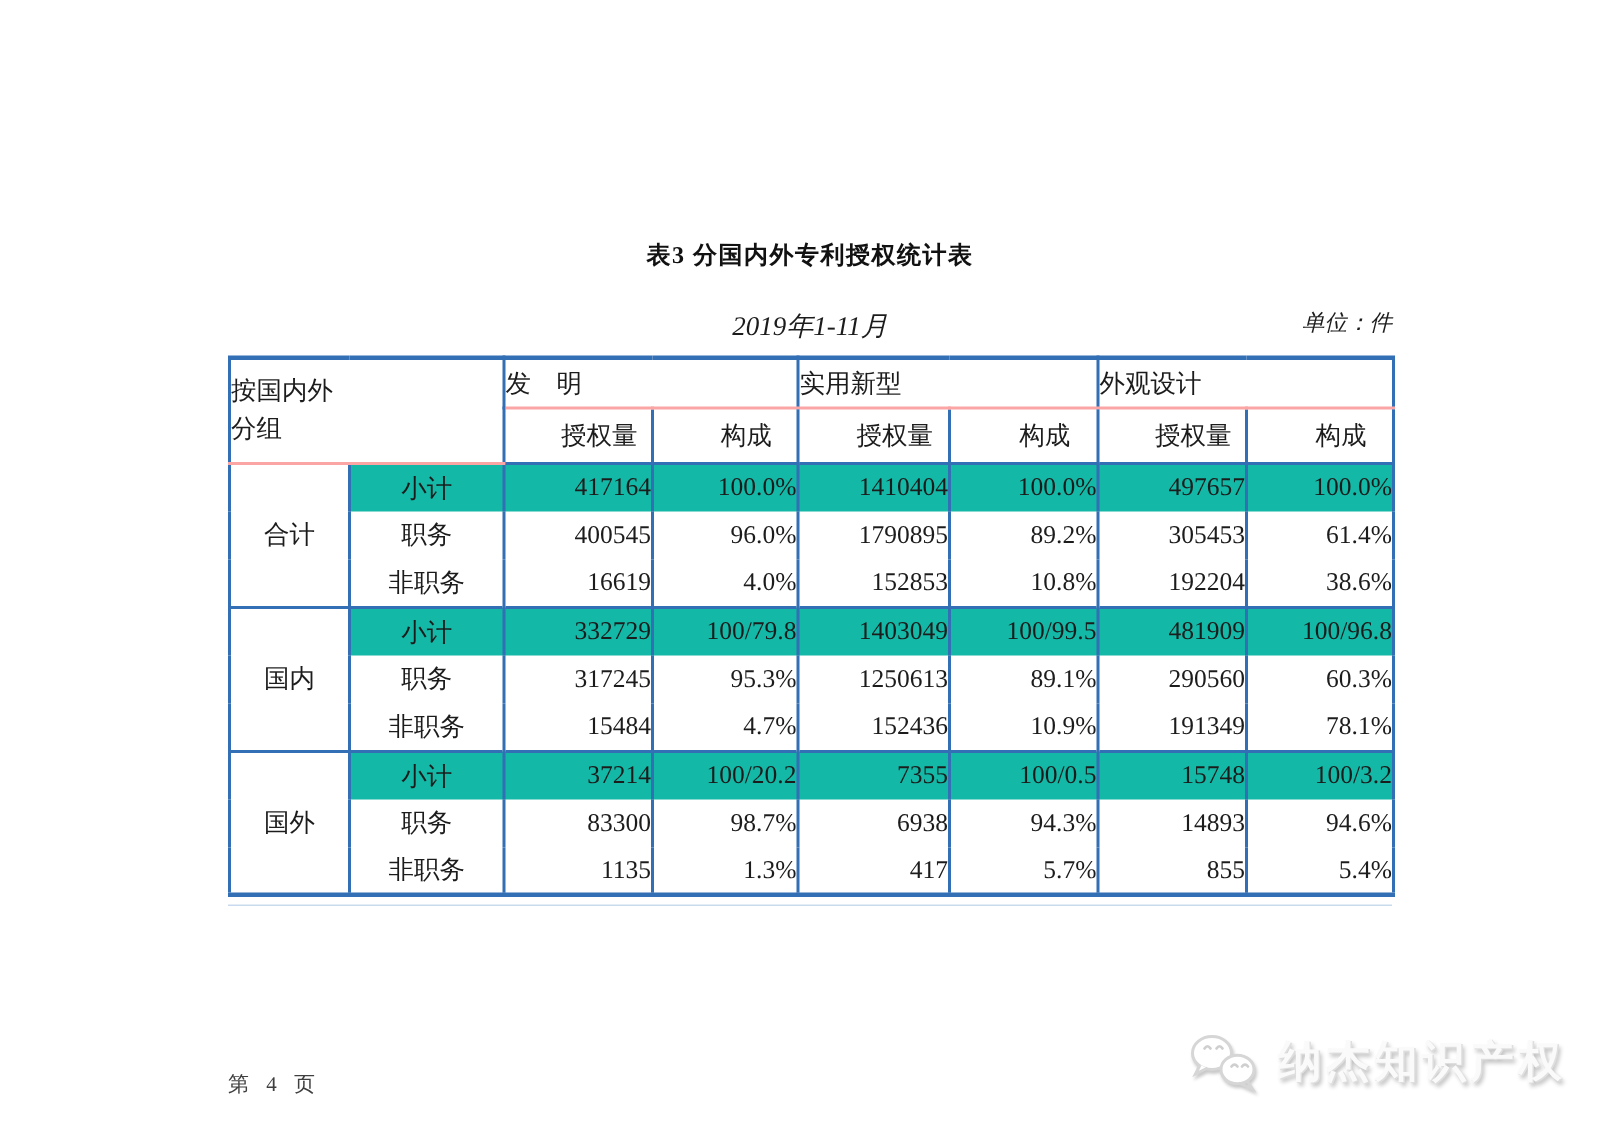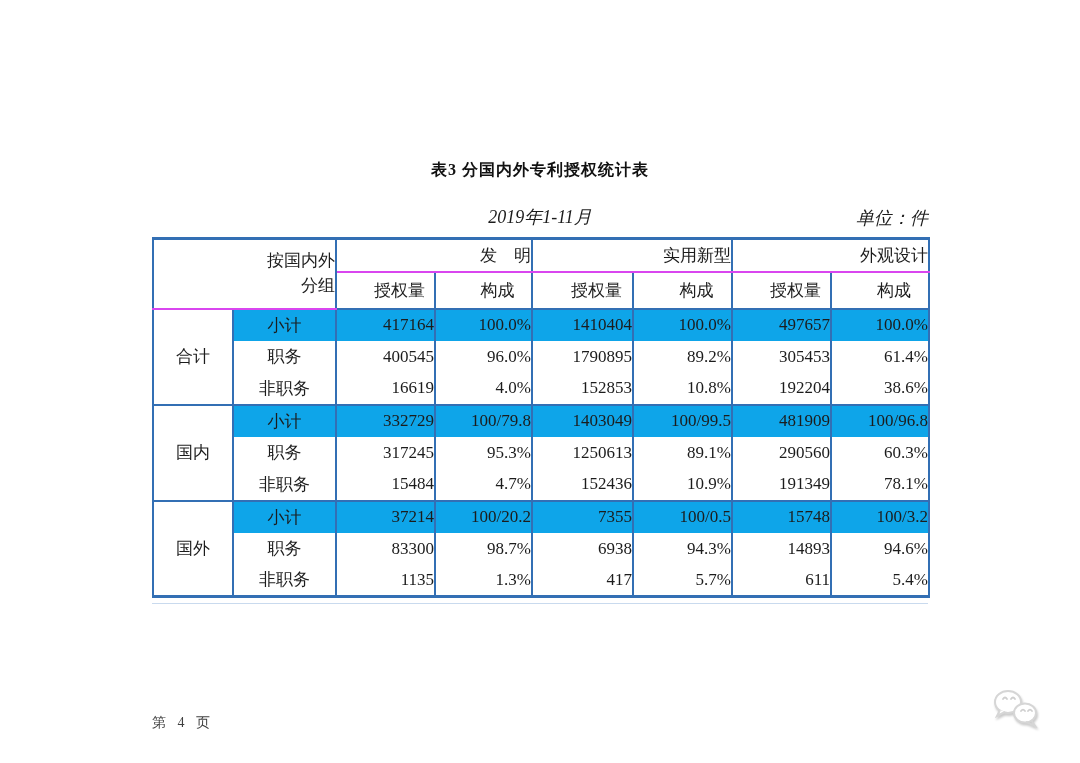--- a/index.html
+++ b/index.html
@@ -9,43 +9,43 @@
     overflow:hidden;
   }
   .content{position:absolute;left:152px;top:0;width:776px;}
   .title{
     position:absolute;left:0;top:160px;width:776px;margin:0;
     text-align:center;font-size:16px;font-weight:bold;color:#111;
     letter-spacing:1px;
   }
   .meta{position:absolute;left:0;top:205px;width:776px;height:26px;font-style:italic;}
   .date{display:block;text-align:center;font-size:18px;color:#1c1c1c;}
-  .unit{position:absolute;right:0;top:1px;font-size:18px;color:#1c1c1c;}
+  .unit{position:absolute;right:0;top:1px;font-size:15px;color:#1c1c1c;}
 
   table.stats{
     position:absolute;left:0;top:237px;width:776px;
     border-collapse:collapse;table-layout:fixed;
     border-top:3px solid #336fb4;border-bottom:3px solid #336fb4;
     font-size:17px;color:#1c1c1c;
   }
   table.stats th,table.stats td{
     padding:0;font-weight:normal;vertical-align:middle;
     border-left:2px solid #336fb4;border-right:2px solid #336fb4;
     background:transparent;
   }
   tr.hrow1{height:33px;}
   tr.hrow2{height:37px;}
   tr.drow{height:32px;}
-  tr.hrow1 th{border-bottom:2px solid #d946ef;text-align:right;}
+  tr.hrow1 th{border-bottom:2px solid #fca5a5;text-align:left;}
   tr.hrow2 th{border-bottom:2px solid #336fb4;text-align:center;padding-left:28px;}
   th.corner{text-align:center;line-height:1.45;}
   tr.gsep td,tr.gsep th{border-top:2px solid #336fb4;}
   td.num{text-align:right;padding-right:9px;}
   td.subl,th.gl{text-align:center;}
-  tr.hl td{background:#0ea5e9;}
+  tr.hl td{background:#14b8a6;}
   .bottom-echo{
     position:absolute;left:0;top:603px;width:776px;height:0;
     border-top:1px solid #c9daee;
   }
   .footer{
     position:absolute;left:0;top:714px;width:776px;text-align:left;
     font-size:14px;color:#3f3f3f;letter-spacing:4px;
   }
   .watermark{
     position:absolute;right:36px;top:684px;height:48px;
@@ -178,21 +178,21 @@
         <td class="num">94.3%</td>
         <td class="num">14893</td>
         <td class="num">94.6%</td>
       </tr>
       <tr class="drow">
         <td class="subl">非职务</td>
         <td class="num">1135</td>
         <td class="num">1.3%</td>
         <td class="num">417</td>
         <td class="num">5.7%</td>
-        <td class="num">611</td>
+        <td class="num">855</td>
         <td class="num">5.4%</td>
       </tr>
     </tbody>
   </table>
 
   <div class="bottom-echo"></div>
 
   <div class="footer">第 4 页</div>
 </div>
 
@@ -205,13 +205,14 @@
       <ellipse cx="35" cy="28" rx="11" ry="9.5"></ellipse>
       <path d="M41 35 L45 41 L36 37" fill="none"></path>
     </g>
     <g stroke="#cfcfcf" stroke-width="1.8" fill="none" stroke-linecap="round">
       <path d="M13 14 q2 -3 4 0"></path>
       <path d="M21 14 q2 -3 4 0"></path>
       <path d="M31 26 q2 -2.6 4 0"></path>
       <path d="M38 26 q2 -2.6 4 0"></path>
     </g>
   </svg>
+  <span class="wm-text">纳杰知识产权</span>
 </div>
 
 </body></html>

